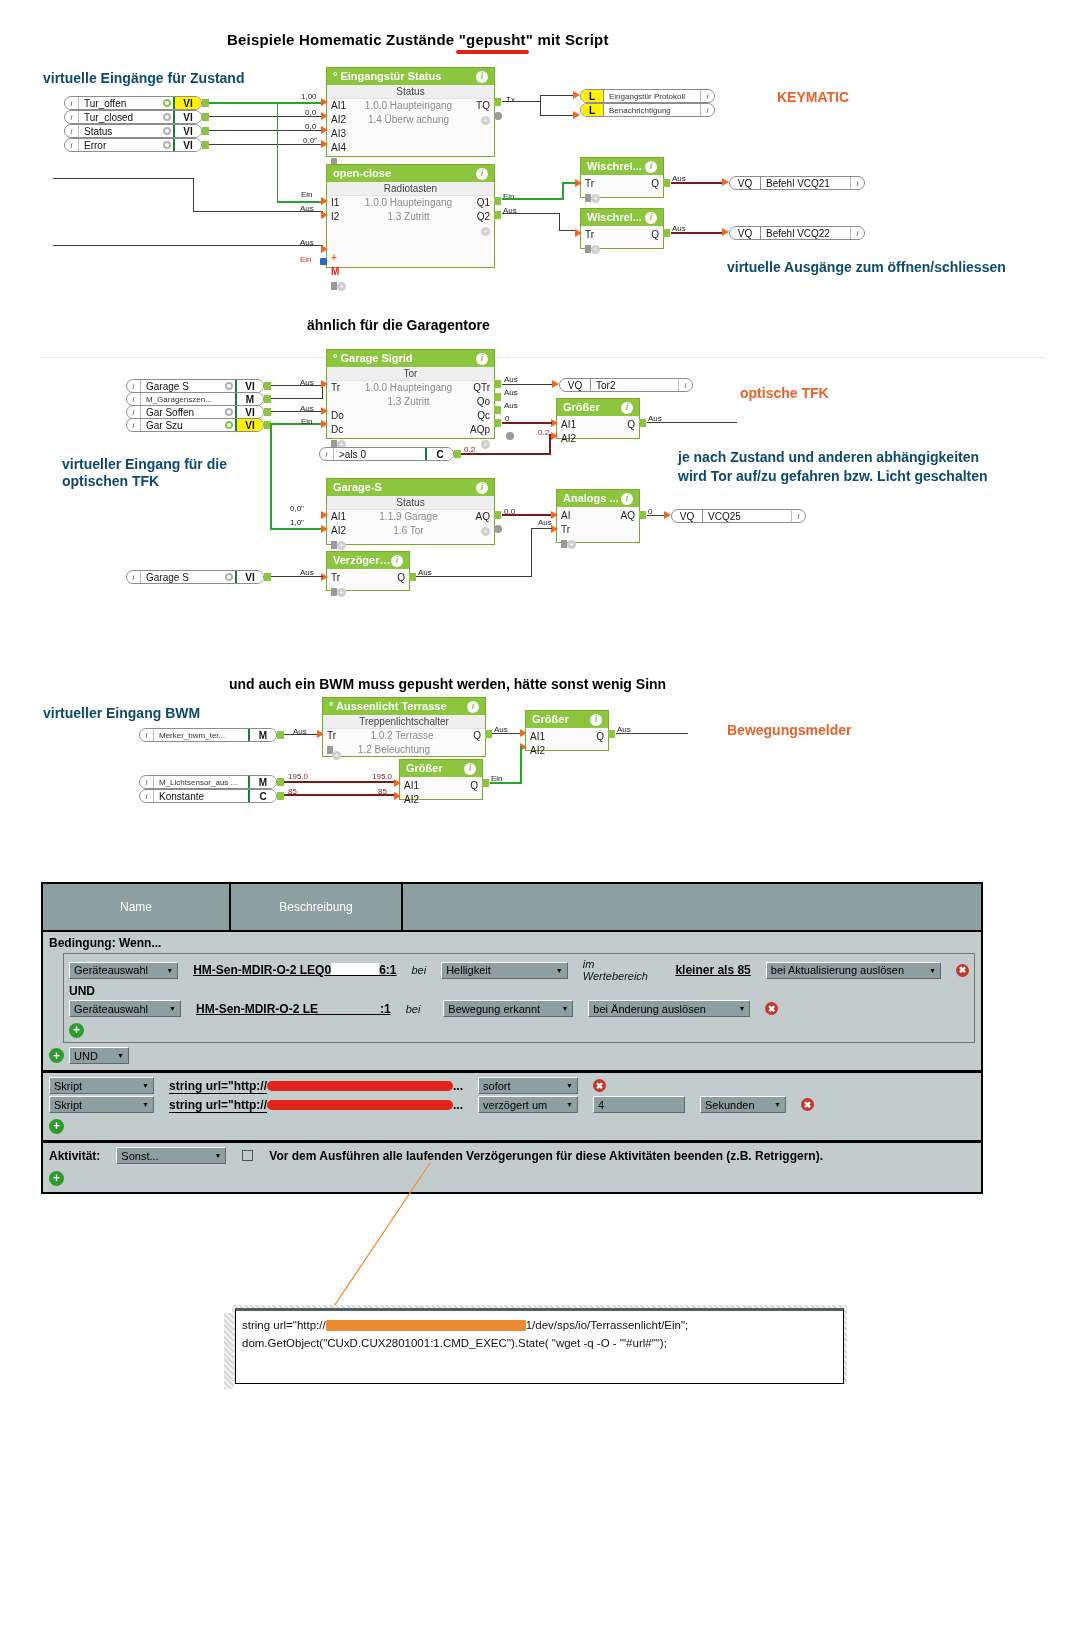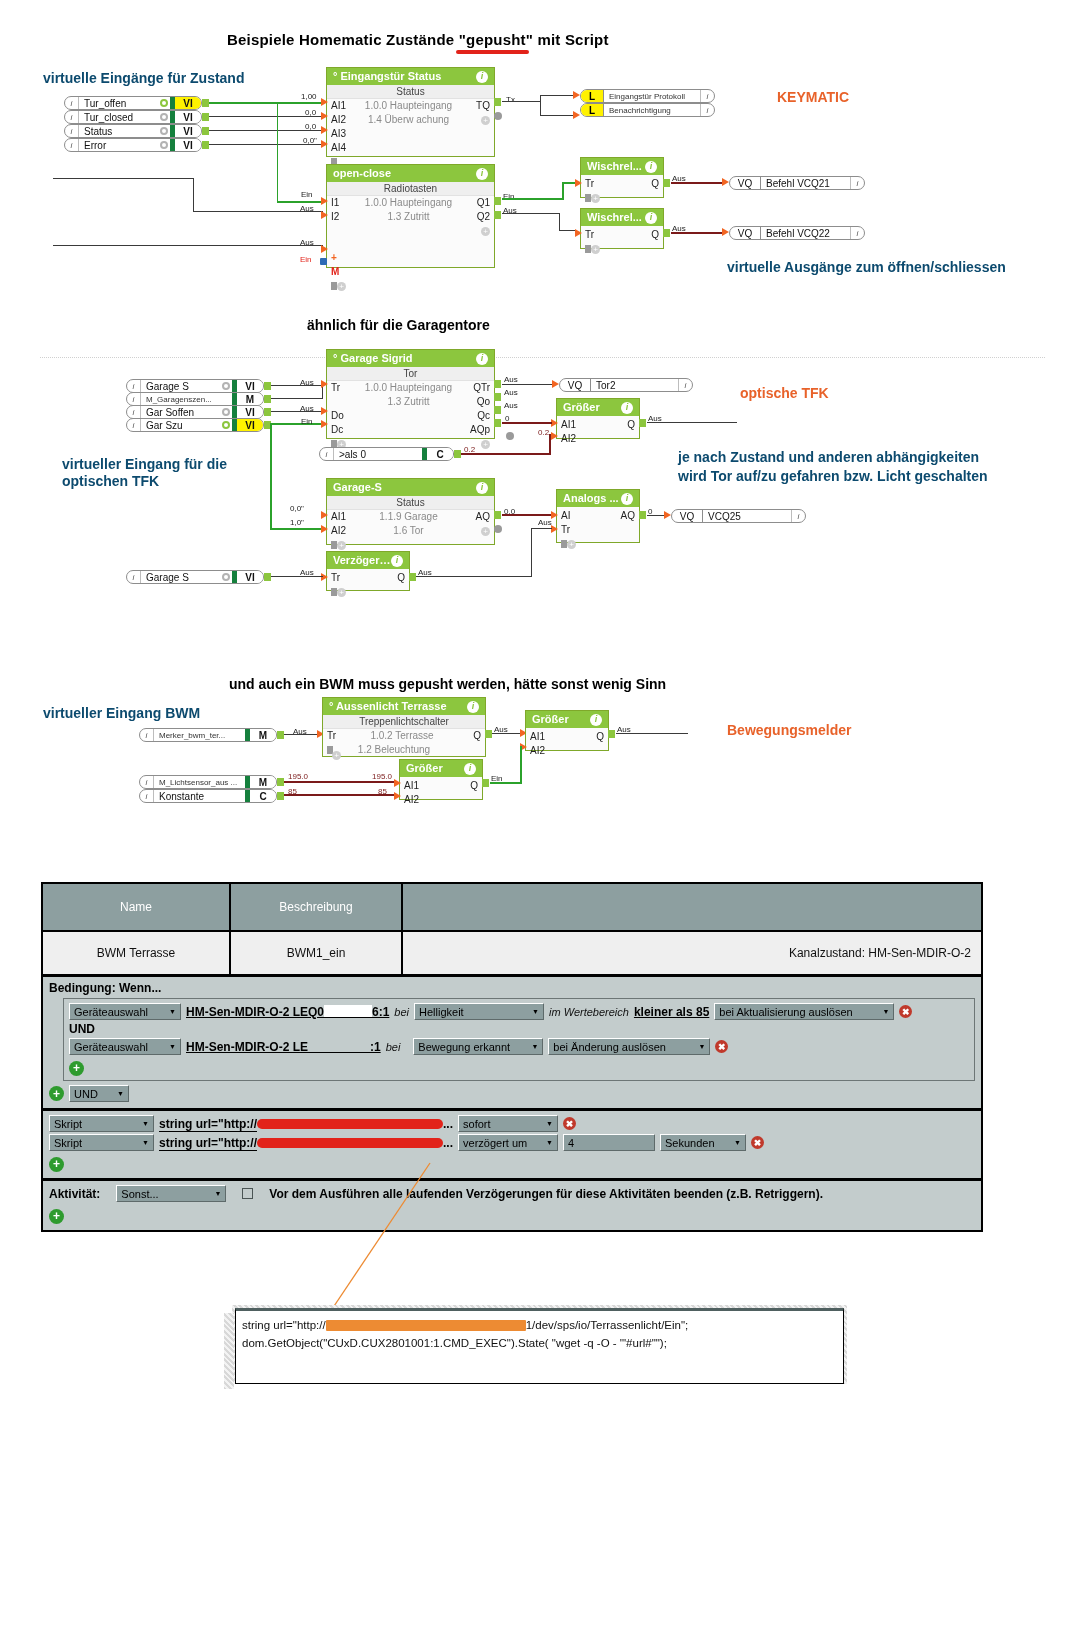--- a/index.html
+++ b/index.html
@@ -69,21 +69,21 @@
     color:#555;font-style:italic;font-size:8px;border-right:1px solid #bdbdbd;
   }
   .cap .cname{flex:1;display:flex;align-items:center;padding-left:5px;color:#111;font-size:10px;}
   .cap .cname.sm{font-size:8px;color:#333;}
   .cap .cdot{
     width:13px;display:flex;align-items:center;justify-content:center;
   }
   .cap .cdot .ring{width:8px;height:8px;border-radius:50%;border:2px solid #b3b3b3;box-sizing:border-box;}
   .cap .cdot .ring.on{border-color:#8CC63E;}
   .cap .ctype{
-    width:26px;border-left:5px solid #15803d;display:flex;align-items:center;
+    width:26px;border-left:2px solid #15803d;display:flex;align-items:center;
     justify-content:center;font-size:10px;font-weight:bold;color:#111;background:#fff;
   }
   .cap .ctype.yellow{background:#FFF200;}
   .cap.rect{border-radius:0;}
   .cap .cL{
     width:22px;background:#FFF200;display:flex;align-items:center;justify-content:center;
     font-weight:bold;font-size:10px;border-right:1px solid #8d8d8d;
   }
   .cap .cVQ{
     width:30px;display:flex;align-items:center;justify-content:center;font-size:10px;
@@ -105,21 +105,21 @@
   .ph3{flex:1;}
   .prog-row{display:flex;border-bottom:3px solid #000;background:#efefef;}
   .prog-row>div{font-size:12px;padding:14px 0;box-sizing:border-box;text-align:center;color:#111;}
   .pr1{width:188px;border-right:2px solid #000;}
   .pr2{width:172px;border-right:2px solid #000;}
   .pr3{flex:1;text-align:right !important;padding-right:10px !important;}
 
   .sect{background:#c3cccc;border-bottom:3px solid #000;padding:4px 6px 6px 6px;}
   .sect-title{font-size:12px;font-weight:bold;color:#000;margin-bottom:3px;}
   .inner{background:#c3cccc;border:1px solid #6d7676;padding:4px 5px;margin-left:14px;}
-  .cond-line{display:flex;align-items:center;gap:5px;flex-wrap:nowrap;margin-bottom:2px;}
+  .cond-line{display:flex;align-items:center;gap:15px;flex-wrap:nowrap;margin-bottom:2px;}
   .sel{
     background:#8d9fa0;border:1px solid #fff;border-right-color:#5e6a6a;border-bottom-color:#5e6a6a;
     color:#000;font-size:11px;padding:1px 4px;display:inline-flex;align-items:center;
     justify-content:space-between;gap:6px;box-sizing:border-box;height:17px;white-space:nowrap;
   }
   .sel .car{font-size:7px;color:#000;}
   .txtfld{
     background:#8d9fa0;border:1px solid #5e6a6a;border-top-color:#fff;border-left-color:#fff;
     color:#000;font-size:11px;padding:1px 4px;height:17px;box-sizing:border-box;
     display:inline-flex;align-items:center;white-space:nowrap;
@@ -733,25 +733,20 @@
 <div class="wlabel abs red" style="left:288px;top:772px;">195.0</div>
 <div class="wlabel abs red" style="left:372px;top:772px;">195.0</div>
 <div class="wlabel abs red" style="left:288px;top:787px;">85</div>
 <div class="wlabel abs red" style="left:378px;top:787px;">85</div>
 
 <div class="prog">
   <div class="prog-head">
     <div class="ph1">Name</div>
     <div class="ph2">Beschreibung</div>
     <div class="ph3"></div>
-  </div>
-  <div class="prog-row">
-    <div class="pr1">BWM Terrasse</div>
-    <div class="pr2">BWM1_ein</div>
-    <div class="pr3">Kanalzustand: HM-Sen-MDIR-O-2</div>
   </div>
 
   <div class="sect">
     <div class="sect-title">Bedingung: Wenn...</div>
     <div class="inner">
       <div class="cond-line">
         <span class="sel" style="width:112px;">
           <span>Geräteauswahl</span>
           <span class="car">▼</span>
         </span>

